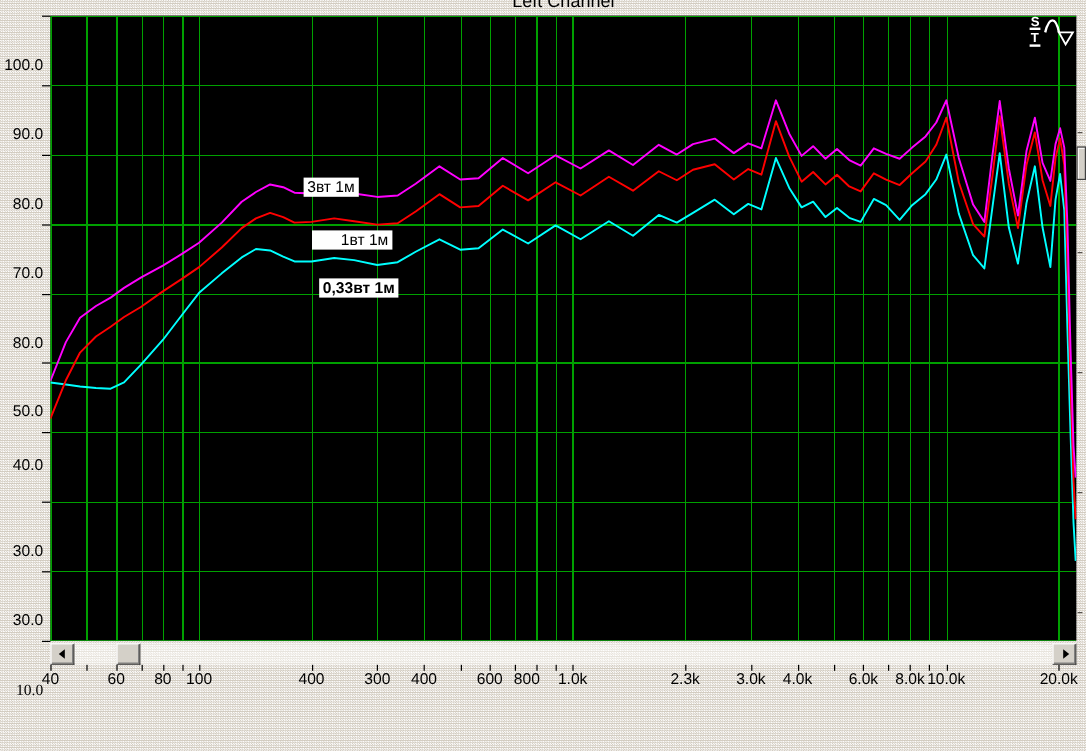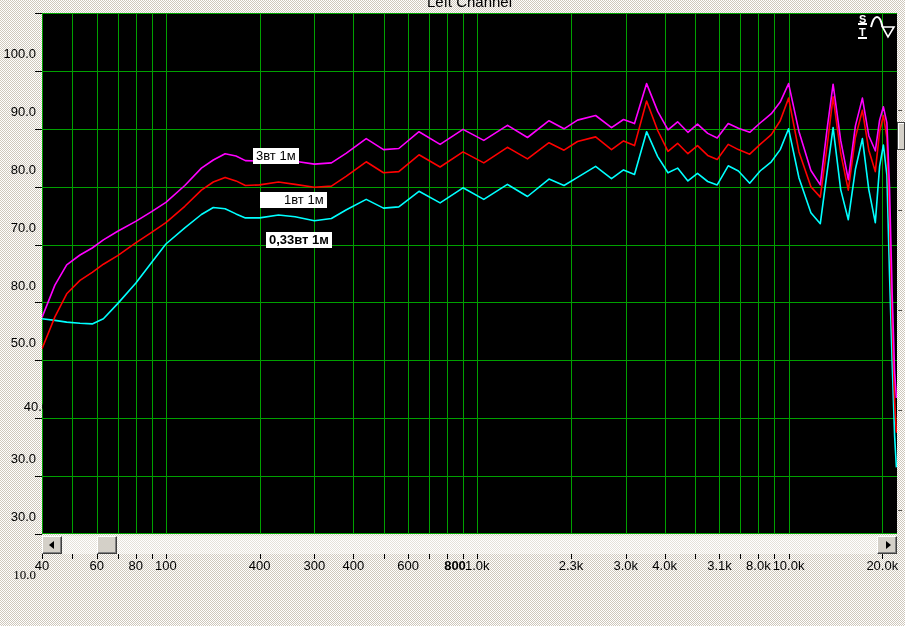--- a/index.html
+++ b/index.html
@@ -133,21 +133,21 @@
     <div class="ylab" style="left: 0px; top: 63.8889px;">90.0</div>
     <div class="ytick" style="top: 71px;"></div>
     <div class="ylab" style="left: 0px; top: 121.778px;">80.0</div>
     <div class="ytick" style="top: 129px;"></div>
     <div class="ylab" style="left: 0px; top: 179.667px;">70.0</div>
     <div class="ytick" style="top: 187px;"></div>
     <div class="ylab" style="left: 0px; top: 237.556px;">80.0</div>
     <div class="ytick" style="top: 245px;"></div>
     <div class="ylab" style="left: 0px; top: 295.444px;">50.0</div>
     <div class="ytick" style="top: 302px;"></div>
-    <div class="ylab" style="left: 0px; top: 359px; padding-left: 13px;">40.0</div>
+    <div class="ylab" style="left: 0px; top: 340px;">40.0</div>
     <div class="ytick" style="top: 360px;"></div>
     <div class="ylab" style="left: 0px; top: 411.222px;">30.0</div>
     <div class="ytick" style="top: 418px;"></div>
     <div class="ylab" style="left: 0px; top: 469.111px;">30.0</div>
     <div class="ytick" style="top: 476px;"></div>
     <div class="ylab" style="left: 0px; top: 527px; font-family: Liberation Serif, serif;">10.0</div>
     <div class="ytick" style="top: 534px;"></div>
   </div>
 
 <div id="xaxis">
@@ -166,33 +166,33 @@
     <div class="xlab" style="left: 259.613px;">400</div>
     <div class="xtick" style="left: 314px;"></div>
     <div class="xlab" style="left: 314.437px;">300</div>
     <div class="xtick" style="left: 353px;"></div>
     <div class="xlab" style="left: 353.334px;">400</div>
     <div class="xtick" style="left: 384px;"></div>
     <div class="xtick" style="left: 408px;"></div>
     <div class="xlab" style="left: 408.157px;">600</div>
     <div class="xtick" style="left: 429px;"></div>
     <div class="xtick" style="left: 447px;"></div>
-    <div class="xlab" style="left: 455px; font-weight: bold;">800</div>
+    <div class="xlab" style="left: 439px;">800</div>
     <div class="xtick" style="left: 463px;"></div>
     <div class="xtick" style="left: 477px;"></div>
     <div class="xlab" style="left: 477.227px;">1.0k</div>
     <div class="xtick" style="left: 571px;"></div>
     <div class="xlab" style="left: 570.947px;">2.3k</div>
     <div class="xtick" style="left: 626px;"></div>
     <div class="xlab" style="left: 625.771px;">3.0k</div>
     <div class="xtick" style="left: 665px;"></div>
     <div class="xlab" style="left: 664.668px;">4.0k</div>
     <div class="xtick" style="left: 695px;"></div>
     <div class="xtick" style="left: 719px;"></div>
-    <div class="xlab" style="left: 719.492px;">3.1k</div>
+    <div class="xlab" style="left: 719.492px;">6.0k</div>
     <div class="xtick" style="left: 740px;"></div>
     <div class="xtick" style="left: 758px;"></div>
     <div class="xlab" style="left: 758.389px;">8.0k</div>
     <div class="xtick" style="left: 774px;"></div>
     <div class="xtick" style="left: 789px;"></div>
     <div class="xlab" style="left: 788.561px;">10.0k</div>
     <div class="xtick" style="left: 882px;"></div>
     <div class="xlab" style="left: 882.282px;">20.0k</div>
   </div>
 

